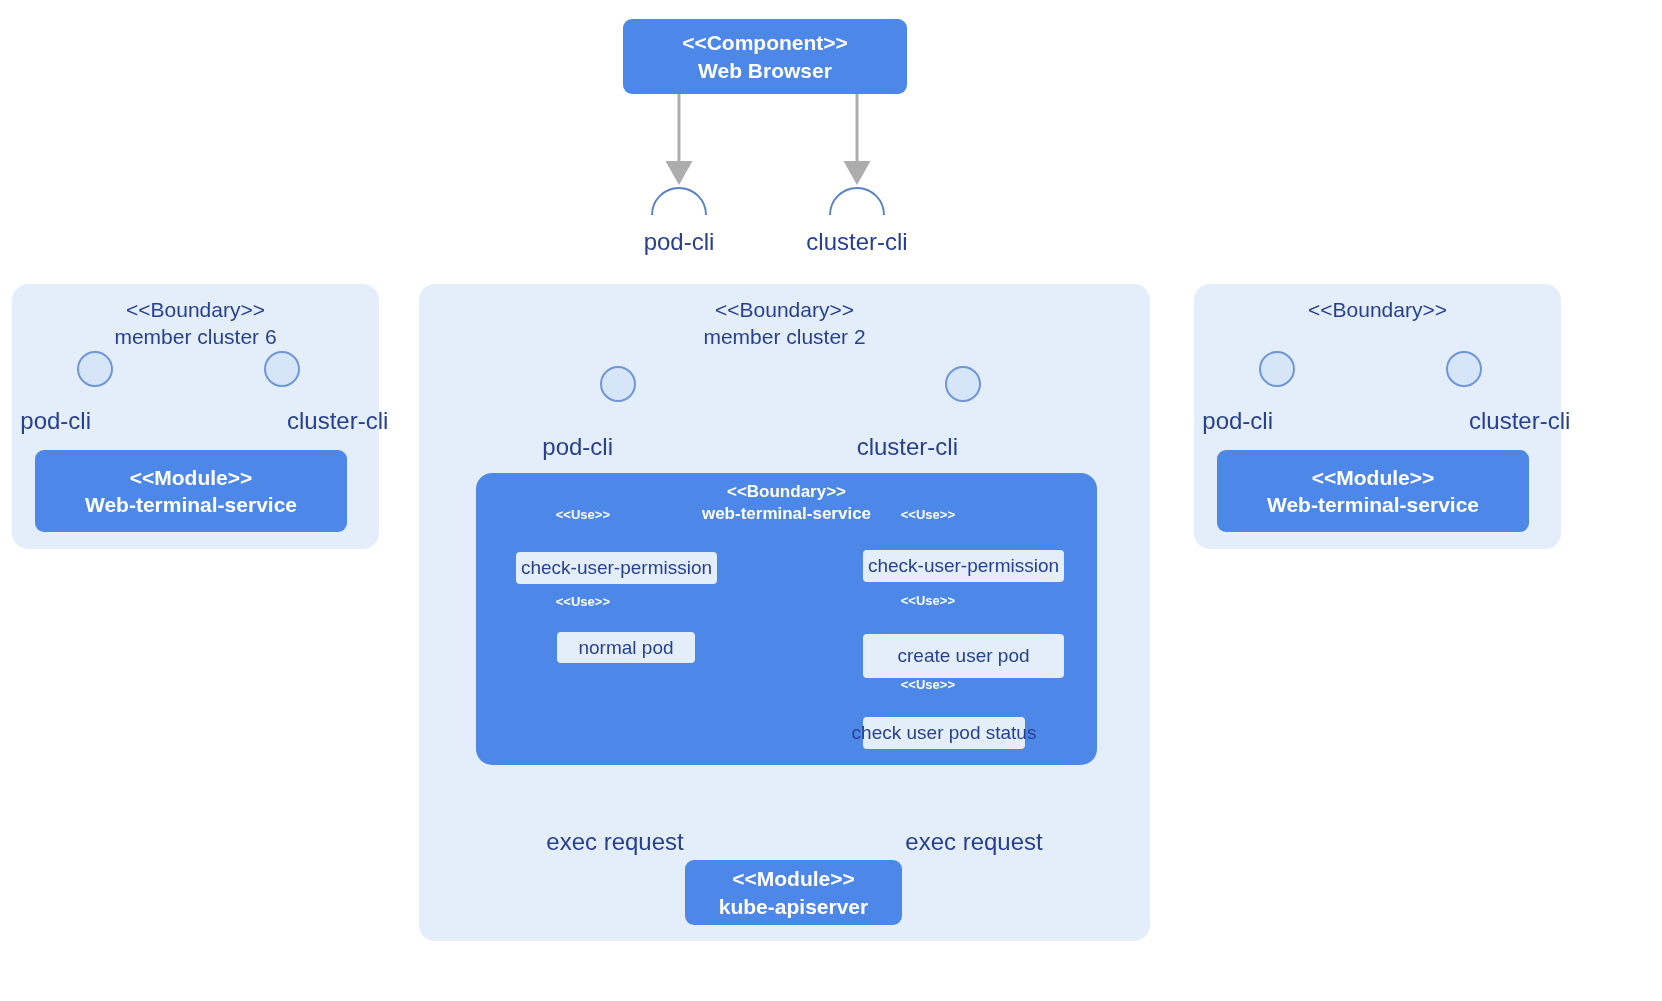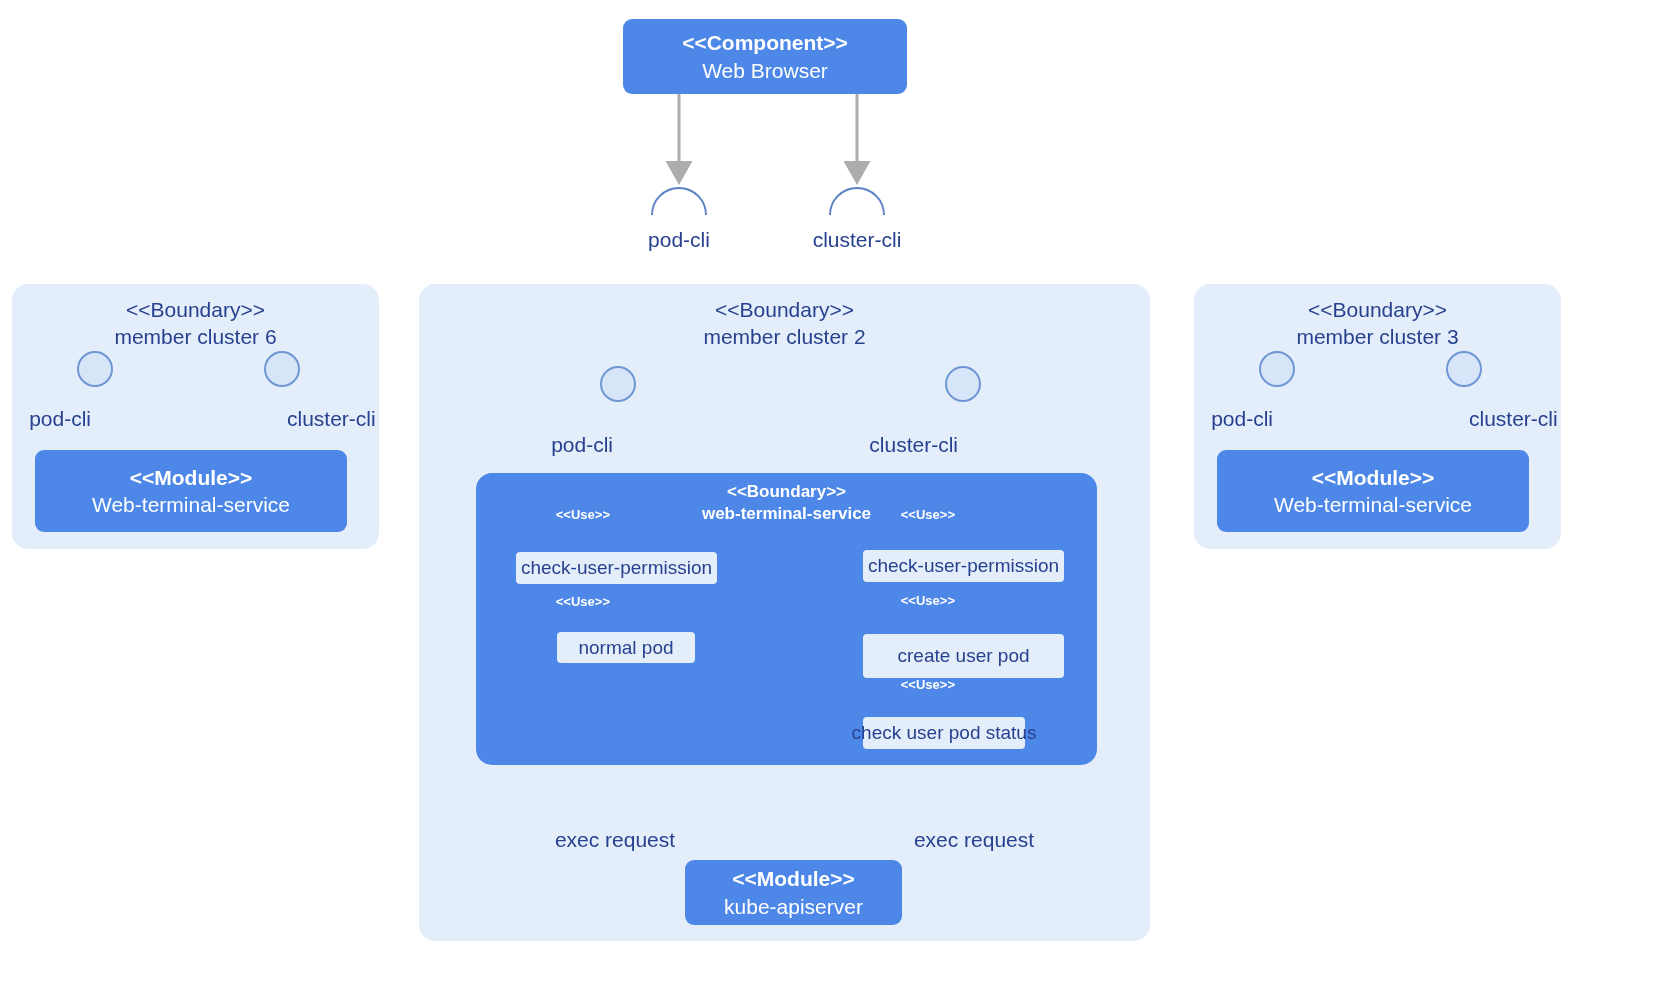--- a/index.html
+++ b/index.html
@@ -19,21 +19,21 @@
     text-align:center;
     line-height:1.30;
   }
   .module{
     background:#4d87e8;
     border-radius:9px;
     color:#ffffff;
     font-size:21px;
   }
   .module .stereo{font-weight:bold;}
-  .module .nm{font-weight:normal;}
+  .module .nm{font-weight:bold;}
 
   .boundary{
     background:#e4eefb;
     border-radius:16px;
     color:#28418f;
     font-size:21px;
     align-items:center;justify-content:flex-start;
     padding-top:12px;
   }
   .boundary > .btitle{width:100%;text-align:center;}
@@ -61,21 +61,21 @@
     font-size:19px;
     display:flex;align-items:center;justify-content:center;
     white-space:nowrap;
     padding:8px 10px;
   }
 
   
   .lbl{
     position:absolute;
     color:#28418f;
-    font-size:21px;
+    font-size:24px;
     white-space:nowrap;
   }
   .lbl.c{transform:translateX(-50%);}
   .lbl.r{transform:translateX(-100%);}
   .use-lbl{
     position:absolute;
     color:#ffffff;
     font-size:13px;
     font-weight:bold;
     white-space:nowrap;
@@ -194,21 +194,20 @@
   <div class="lbl c" style="left:974px;top:828px;">exec request</div>
 
   <div class="node module" style="left:685px;top:860px;width:217px;height:65px;">
     <span class="stereo">&lt;&lt;Module&gt;&gt;</span>
     <span class="nm">kube-apiserver</span>
   </div>
 
   <div class="node boundary" style="left:1194px;top:284px;width:367px;height:265px;">
     <div class="btitle">
       <span class="stereo">&lt;&lt;Boundary&gt;&gt;</span>
-      <span class="nm">member cluster 3</span>
     </div>
   </div>
   <div class="ball" style="left:1277px;top:369px;"></div>
   <div class="ball" style="left:1464px;top:369px;"></div>
   <div class="lbl r" style="left:1273px;top:407px;">pod-cli</div>
   <div class="lbl" style="left:1469px;top:407px;">cluster-cli</div>
   <div class="node module" style="left:1217px;top:450px;width:312px;height:82px;">
     <span class="stereo">&lt;&lt;Module&gt;&gt;</span>
     <span class="nm">Web-terminal-service</span>
   </div>

